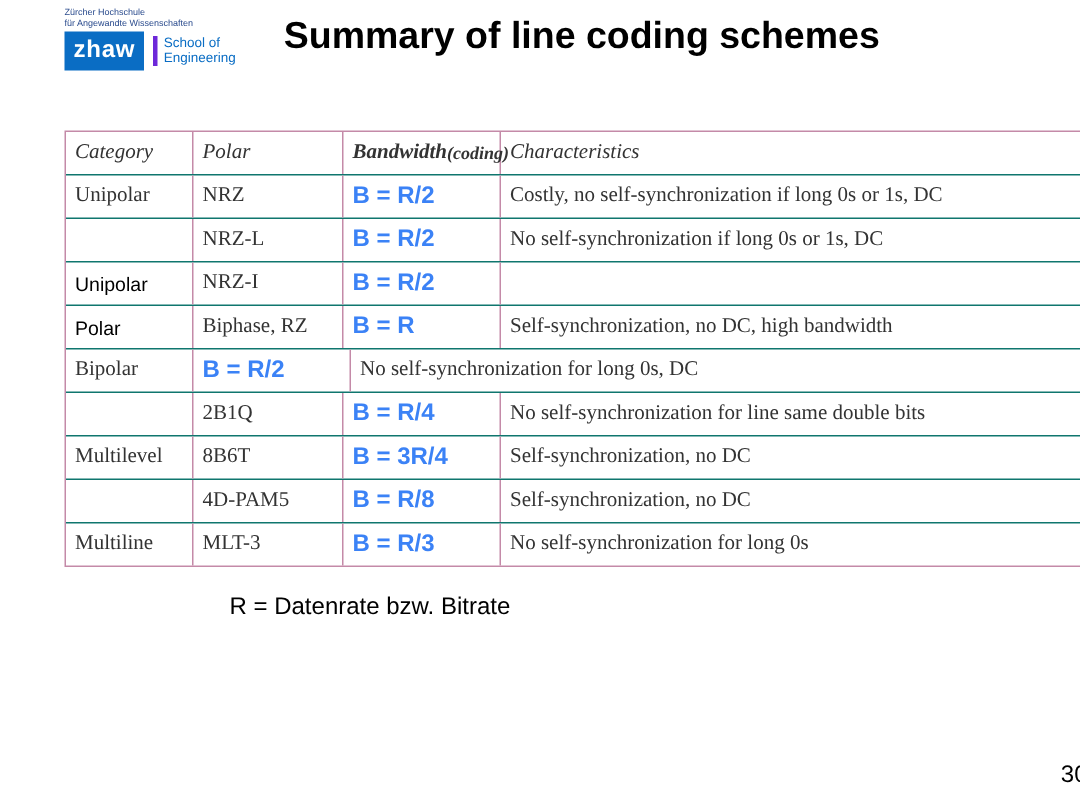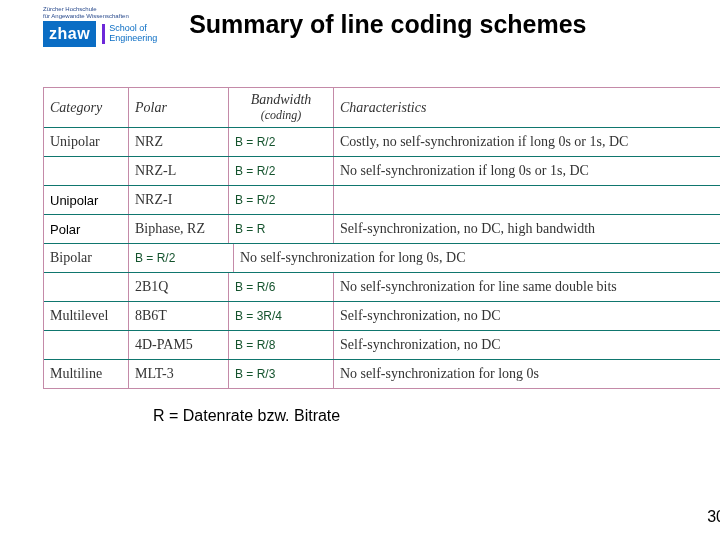--- a/index.html
+++ b/index.html
@@ -10,24 +10,24 @@
   .logos { display: flex; align-items: center; gap: 6px; margin-top: 2px; }
   .zhaw { background: #0a6dc4; color: #fff; font-weight: bold; padding: 4px 6px; font-size: 16px; letter-spacing: 0.5px; }
   .school { font-size: 9px; line-height: 1.1; border-left: 3px solid #6d28d9; padding-left: 4px; color: #0a6dc4; }
   .title { font-size: 25px; font-weight: 600; margin-left: 24px; margin-top: 4px; white-space: nowrap; }
   .table { margin-top: 40px; border: 1px solid #c48aa8; }
   .row { display: flex; border-top: 1px solid #0f766e; }
   .row:first-child { border-top: none; }
   .cell { padding: 4px 6px; display: flex; align-items: center; font-size: 14px; font-family: "Times New Roman", Times, serif; color: #333; min-height: 28px; }
   .c1 { width: 85px; border-right: 1px solid #c48aa8; }
   .c2 { width: 100px; border-right: 1px solid #c48aa8; }
-  .c3 { width: 105px; border-right: 1px solid #c48aa8; font-family: Arial; font-size: 12px; font-weight: normal; color:#14532d; }
+  .c3 { width: 105px; border-right: 1px solid #c48aa8; font-family: Arial; font-size: 16px; font-weight: bold; color:#3b82f6; }
   .c4 { flex: 1; }
   .hdr .cell { font-style: italic; font-family: "Times New Roman", Times, serif; font-weight: normal; color:#333; }
-  .hdr .c3 { text-align: center; flex-direction: column; font-family: "Times New Roman", Times, serif; font-style: italic; font-weight: normal; font-size: 14px; }
+  .hdr .c3 { text-align: center; flex-direction: row; font-family: "Times New Roman", Times, serif; font-style: italic; font-weight: bold; font-size: 14px; }
   .hdr .c3 span:nth-child(2) { font-size: 12px; }
   .overlay-arial { font-family: Arial; font-size: 13px; color:#000; }
   .footnote { margin-top: 18px; margin-left: 110px; font-size: 16px; }
   .pagenum { position: absolute; right: 26px; bottom: 14px; font-size: 16px; text-align: right; }
 </style>
 </head>
 <body>
 
 <div class="slide">
 
@@ -82,21 +82,21 @@
       <div class="cell c4">Self-synchronization, no DC, high bandwidth</div>
     </div>
     <div class="row">
       <div class="cell c1">Bipolar</div>
       <div class="cell c3">B = R/2</div>
       <div class="cell c4">No self-synchronization for long 0s, DC</div>
     </div>
     <div class="row">
       <div class="cell c1"></div>
       <div class="cell c2">2B1Q</div>
-      <div class="cell c3">B = R/6</div>
+      <div class="cell c3">B = R/4</div>
       <div class="cell c4">No self-synchronization for line same double bits</div>
     </div>
     <div class="row">
       <div class="cell c1">Multilevel</div>
       <div class="cell c2">8B6T</div>
       <div class="cell c3">B = 3R/4</div>
       <div class="cell c4">Self-synchronization, no DC</div>
     </div>
     <div class="row">
       <div class="cell c1"></div>

